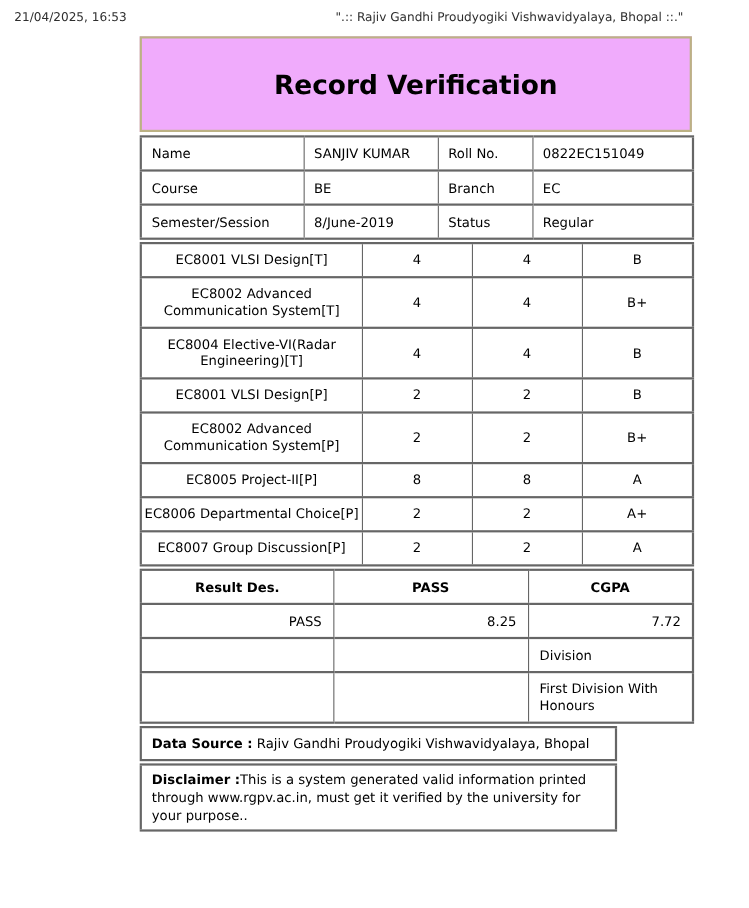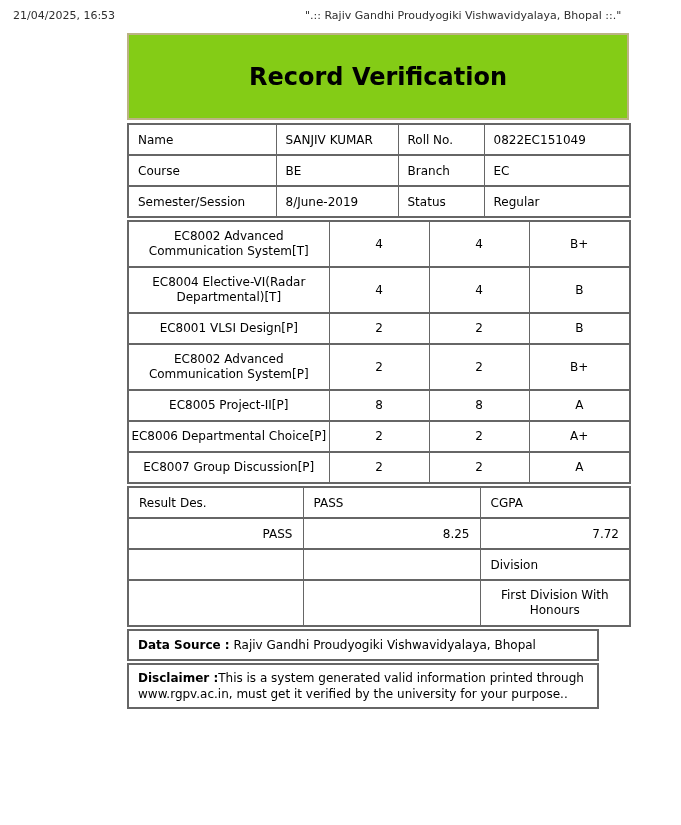--- a/index.html
+++ b/index.html
@@ -1,31 +1,31 @@
 <!DOCTYPE html>
 <html><head>
 <meta charset="utf-8">
 <style>
   html,body{margin:0;padding:0;background:#ffffff;}
   body{width:681px;height:825px;position:relative;font-family:"DejaVu Sans",sans-serif;color:#000;}
   .ph-date{position:absolute;left:13px;top:9px;font-size:11px;color:#2e2e2e;white-space:nowrap;}
   .ph-title{position:absolute;left:305px;top:9px;font-size:11px;color:#2e2e2e;white-space:nowrap;}
   .sheet{position:absolute;left:127px;top:33px;width:502px;}
-  .title-box{box-sizing:border-box;border:2px solid #bcb284;height:87px;display:flex;align-items:center;justify-content:center;margin-bottom:3px;background:#84cc16;}
+  .title-box{box-sizing:border-box;border:2px solid #bcb284;height:87px;display:flex;align-items:center;justify-content:center;margin-bottom:3px;background:#f0abfc;}
   h1{margin:0;font-size:24px;font-weight:bold;color:#000;}
-  table{border-collapse:collapse;width:472px;table-layout:fixed;margin:0 0 2px 0;font-size:12px;border:2px solid #666;}
+  table{border-collapse:collapse;width:434px;table-layout:fixed;margin:0 0 2px 0;font-size:12px;border:2px solid #666;}
   td,th{border:1px solid #666;border-top-width:2px;border-bottom-width:2px;background:#fff;overflow:hidden;}
   .info td{height:29px;padding:0 9px;text-align:left;vertical-align:middle;margin-left:28px;}
   .marks th{font-weight:bold;text-align:center;vertical-align:middle;padding:7px 2px;line-height:15px;}
   .marks td{text-align:center;vertical-align:middle;padding:7px 0;line-height:15px;}
   .earned-head span{display:inline-block;max-width:60px;line-height:15px;}
   .result td{height:29px;vertical-align:middle;padding:0 10px;text-align:left;}
-  .result .head td{font-weight:normal;}
+  .result .head td{font-weight:bold;text-align:center;}
   .result .val{text-align:right;}
-  .result td.divval{text-align:center;line-height:15px;padding:7px 0;height:auto;}
+  .result td.divval{line-height:15px;padding:7px 10px;height:auto;}
   .wide td{padding:6px 9px;line-height:16px;text-align:left;vertical-align:middle;}
   .disclaimer td{padding:5px 9px;}
   b{font-weight:bold;}
 </style>
 </head>
 <body>
 
 <span class="ph-date">21/04/2025, 16:53</span>
 <span class="ph-title">".:: Rajiv Gandhi Proudyogiki Vishwavidyalaya, Bhopal ::."</span>
 
@@ -66,27 +66,33 @@
 
   <table class="marks">
     <colgroup>
         <col style="width:201px">
         <col style="width:100px">
         <col style="width:100px">
         <col style="width:101px">
       </colgroup>
     <tbody>
     <tr>
+      <td>EC8001 VLSI Design[T]</td>
+      <td>4</td>
+      <td>4</td>
+      <td>B</td>
+    </tr>
+    <tr>
       <td>EC8002 Advanced Communication System[T]</td>
       <td>4</td>
       <td>4</td>
       <td>B+</td>
     </tr>
     <tr>
-      <td>EC8004 Elective-VI(Radar Departmental)[T]</td>
+      <td>EC8004 Elective-VI(Radar Engineering)[T]</td>
       <td>4</td>
       <td>4</td>
       <td>B</td>
     </tr>
     <tr>
       <td>EC8001 VLSI Design[P]</td>
       <td>2</td>
       <td>2</td>
       <td>B</td>
     </tr>

